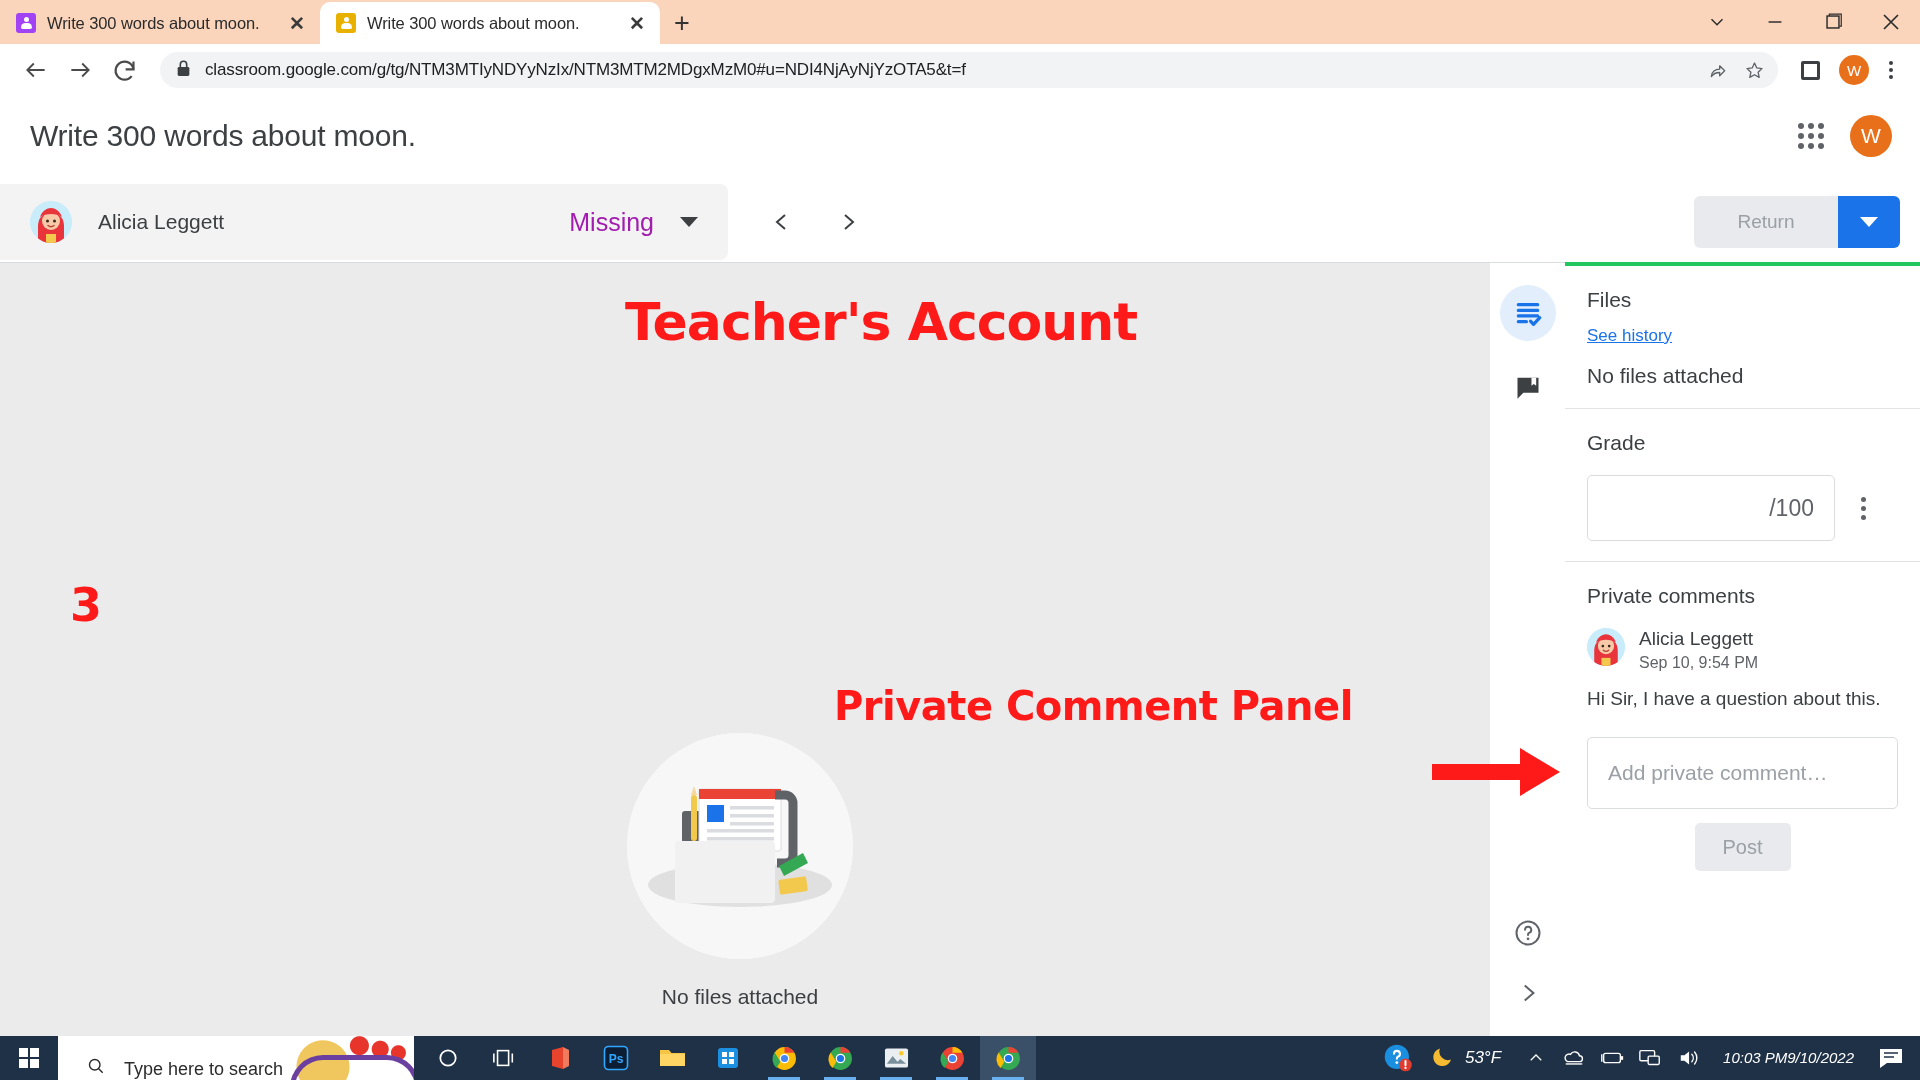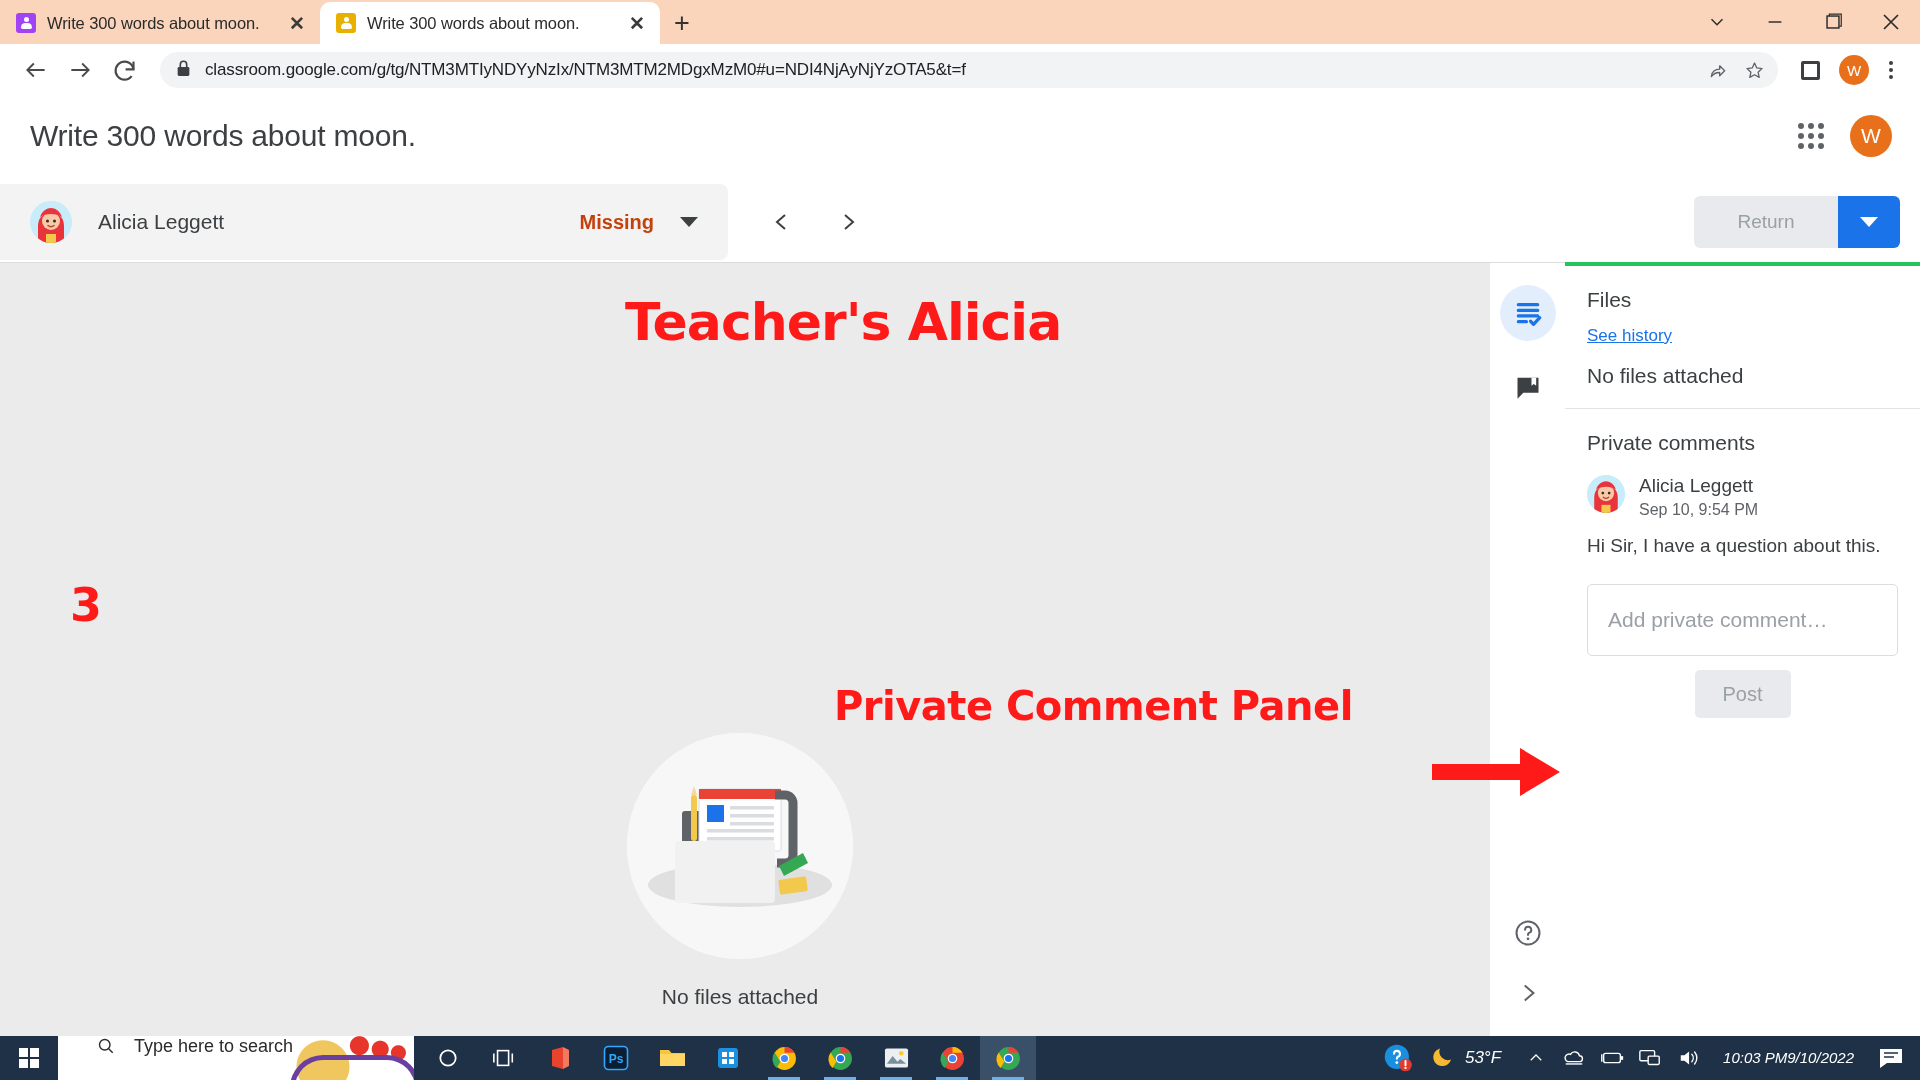--- a/index.html
+++ b/index.html
@@ -152,21 +152,21 @@
     display: flex; align-items: center; padding: 0 30px;
   }
   .student-ava {
     width: 42px; height: 42px; border-radius: 50%;
     background: #c9ecfb; flex: 0 0 auto; position: relative; overflow: hidden;
   }
   .student-name {
     margin-left: 26px; font-size: 21px; color: #3c4043;
   }
   .status-missing {
-    margin-left: auto; font-size: 20px; color: #c2410c; font-weight: 700;
+    margin-left: auto; font-size: 25px; color: #a21caf; font-weight: 400;
   }
   .status-caret {
     margin-left: 26px; width: 0; height: 0;
     border-left: 9px solid transparent; border-right: 9px solid transparent;
     border-top: 10px solid #3c4043;
   }
   .nav-arrows { display: flex; align-items: center; gap: 30px; margin-left: 36px; }
   .nav-arrow {
     width: 36px; height: 36px;
     display: flex; align-items: center; justify-content: center;
@@ -289,21 +289,21 @@
   .tb-start {
     width: 58px; height: 44px; display: flex; align-items: center; justify-content: center;
   }
   .winlogo {
     width: 20px; height: 20px;
     display: grid; grid-template-columns: 1fr 1fr; grid-template-rows: 1fr 1fr; gap: 2.5px;
   }
   .winlogo i { background: #fff; display: block; }
   .tb-search {
     width: 356px; height: 44px; background: #ffffff;
-    display: flex; align-items: flex-start; padding-left: 38px; gap: 18px;
+    display: flex; align-items: flex-end; padding-left: 28px; gap: 18px;
     position: relative; overflow: hidden;
   }
   .tb-search-text { font-size: 18px; color: #2b2b2b; z-index: 2; }
   .tb-deco {
     position: absolute; right: 0; top: 0; width: 130px; height: 44px;
     background: radial-gradient(circle at 30% 70%, #f0c75e 0 26px, transparent 27px),
                 radial-gradient(circle at 58% 22%, #e8352b 0 9px, transparent 10px),
                 radial-gradient(circle at 74% 30%, #e8352b 0 8px, transparent 9px),
                 radial-gradient(circle at 88% 38%, #e8352b 0 7px, transparent 8px),
                 #ffffff;
@@ -552,20 +552,33 @@
   </div>
 
   <div class="rpanel">
 
     <div class="rsec">
       <div class="rsec-title">Files</div>
       <a class="rlink" href="#">See history</a>
       <div class="rtext">No files attached</div>
     </div>
 
+    <div class="rsec">
+      <div class="rsec-title">Grade</div>
+      <div class="grade-row">
+        <div class="grade-input">
+          <span>/100</span>
+        </div>
+        <div class="grade-kebab">
+            <i></i>
+            <i></i>
+            <i></i>
+          </div>
+      </div>
+    </div>
 
     <div class="rsec" style="border-bottom:none;">
       <div class="rsec-title">Private comments</div>
 
       <div class="cmt-head">
         <span class="cmt-ava">
           <svg viewBox="0 0 42 42" width="38" height="38">
             <circle cx="21" cy="21" r="21" fill="#c9ecfb"></circle>
             <path d="M8 25c0-8 5-13 13-13s13 5 13 13v17H8z" fill="#e8343a"></path>
             <circle cx="21" cy="20" r="9" fill="#f7c9a8"></circle>
@@ -583,21 +596,21 @@
       </div>
       <div class="cmt-body">Hi Sir, I have a question about this.</div>
 
       <div class="cmt-input">Add private comment…</div>
       <div class="cmt-post-row">
         <button class="btn-post">Post</button>
       </div>
     </div>
   </div>
 
-  <div class="annot" id="annot-teacher">Teacher's Alicia</div>
+  <div class="annot" id="annot-teacher">Teacher's Account</div>
   <div class="annot" id="annot-number">3</div>
   <div class="annot" id="annot-panel">Private Comment Panel</div>
   <div class="arrow-wrap">
     <svg width="130" height="60" viewBox="0 0 130 60">
       <path d="M0 22h88V6l40 24-40 24V38H0z" fill="#ff1a1a"></path>
     </svg>
   </div>
 
   <div class="taskbar">
     <div class="tb-start">

